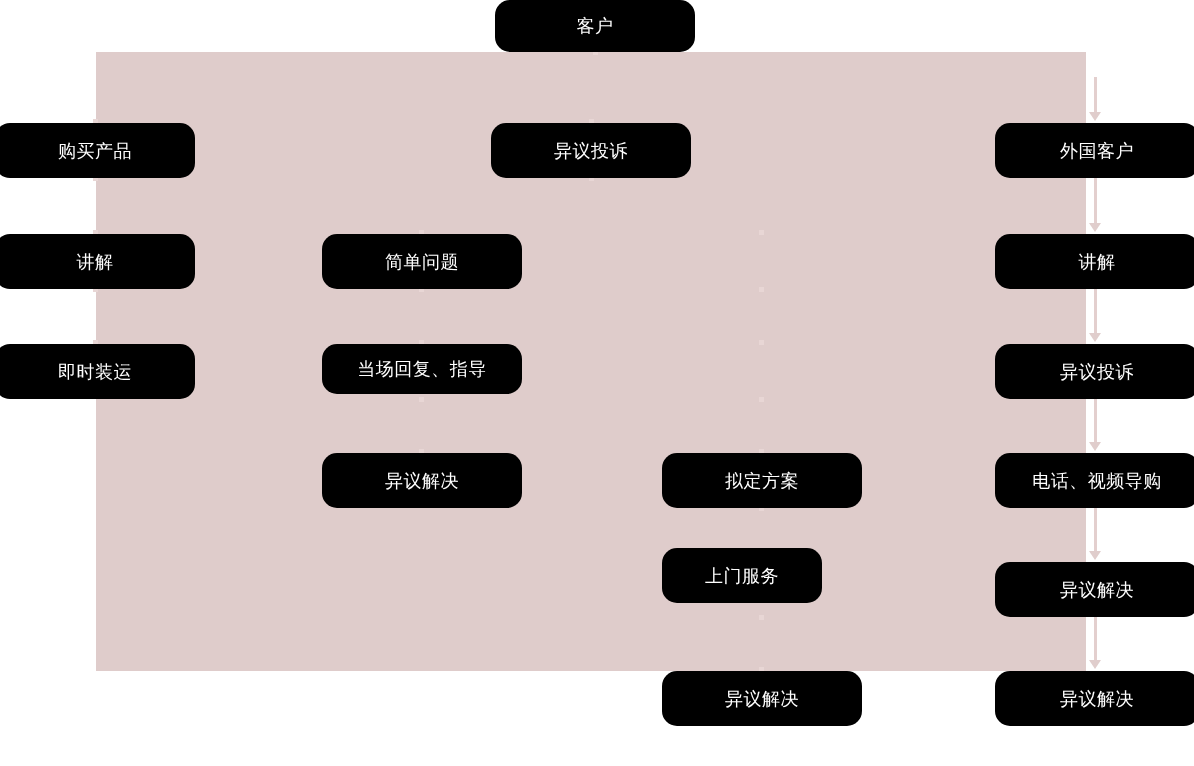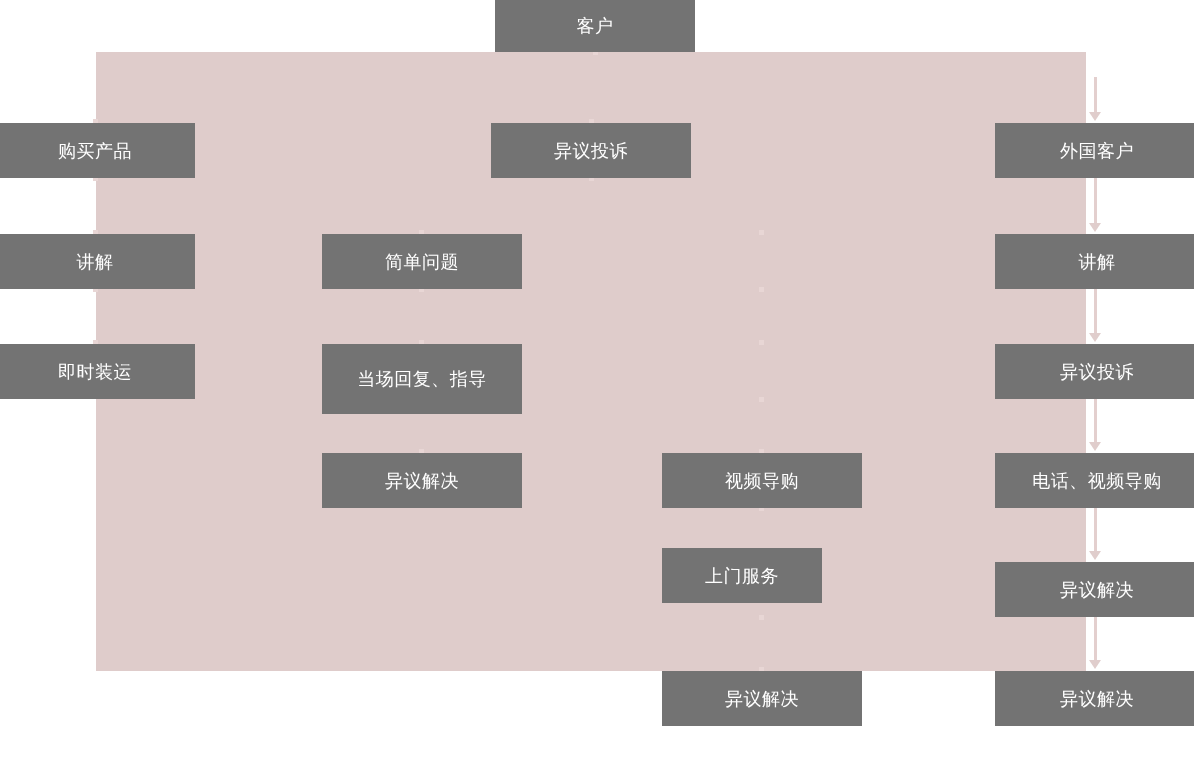--- a/index.html
+++ b/index.html
@@ -17,31 +17,32 @@
     height: 766px;
     background: #ffffff;
     overflow: hidden;
   }
   .band {
     position: absolute;
     background: #dfcccb;
   }
   .node {
     position: absolute;
-    background: #737373;
+    background: #000000;
     color: #ffffff;
     display: flex;
     align-items: center;
     justify-content: center;
     font-size: 18px;
     line-height: 1;
     letter-spacing: 0.5px;
     text-align: center;
     white-space: nowrap;
     box-sizing: border-box;
+    border-radius: 15px;
   }
   .conn {
     position: absolute;
     background: #e3cfce;
   }
   .conn-v { width: 3px; }
   .stub {
     position: absolute;
     width: 5px;
     height: 5px;
@@ -110,24 +111,24 @@
 
   <div class="node" style="left:495px; top:0px; width:200px; height:52px;">客户</div>
 
   <div class="node" style="left:-5px; top:123px; width:200px; height:55px;">购买产品</div>
   <div class="node" style="left:-5px; top:234px; width:200px; height:55px;">讲解</div>
   <div class="node" style="left:-5px; top:344px; width:200px; height:55px;">即时装运</div>
 
   <div class="node" style="left:491px; top:123px; width:200px; height:55px;">异议投诉</div>
 
   <div class="node" style="left:322px; top:234px; width:200px; height:55px;">简单问题</div>
-  <div class="node" style="left:322px; top:344px; width:200px; height:70px;">当场回复、指导</div>
+  <div class="node" style="left:322px; top:344px; width:200px; height:50px;">当场回复、指导</div>
   <div class="node" style="left:322px; top:453px; width:200px; height:55px;">异议解决</div>
 
-  <div class="node" style="left:662px; top:453px; width:200px; height:55px;">视频导购</div>
+  <div class="node" style="left:662px; top:453px; width:200px; height:55px;">拟定方案</div>
   <div class="node" style="left:662px; top:548px; width:160px; height:55px;">上门服务</div>
   <div class="node" style="left:662px; top:671px; width:200px; height:55px;">异议解决</div>
 
   <div class="node" style="left:995px; top:123px; width:204px; height:55px;">外国客户</div>
   <div class="node" style="left:995px; top:234px; width:204px; height:55px;">讲解</div>
   <div class="node" style="left:995px; top:344px; width:204px; height:55px;">异议投诉</div>
   <div class="node" style="left:995px; top:453px; width:204px; height:55px;">电话、视频导购</div>
   <div class="node" style="left:995px; top:562px; width:204px; height:55px;">异议解决</div>
   <div class="node" style="left:995px; top:671px; width:204px; height:55px;">异议解决</div>
 

